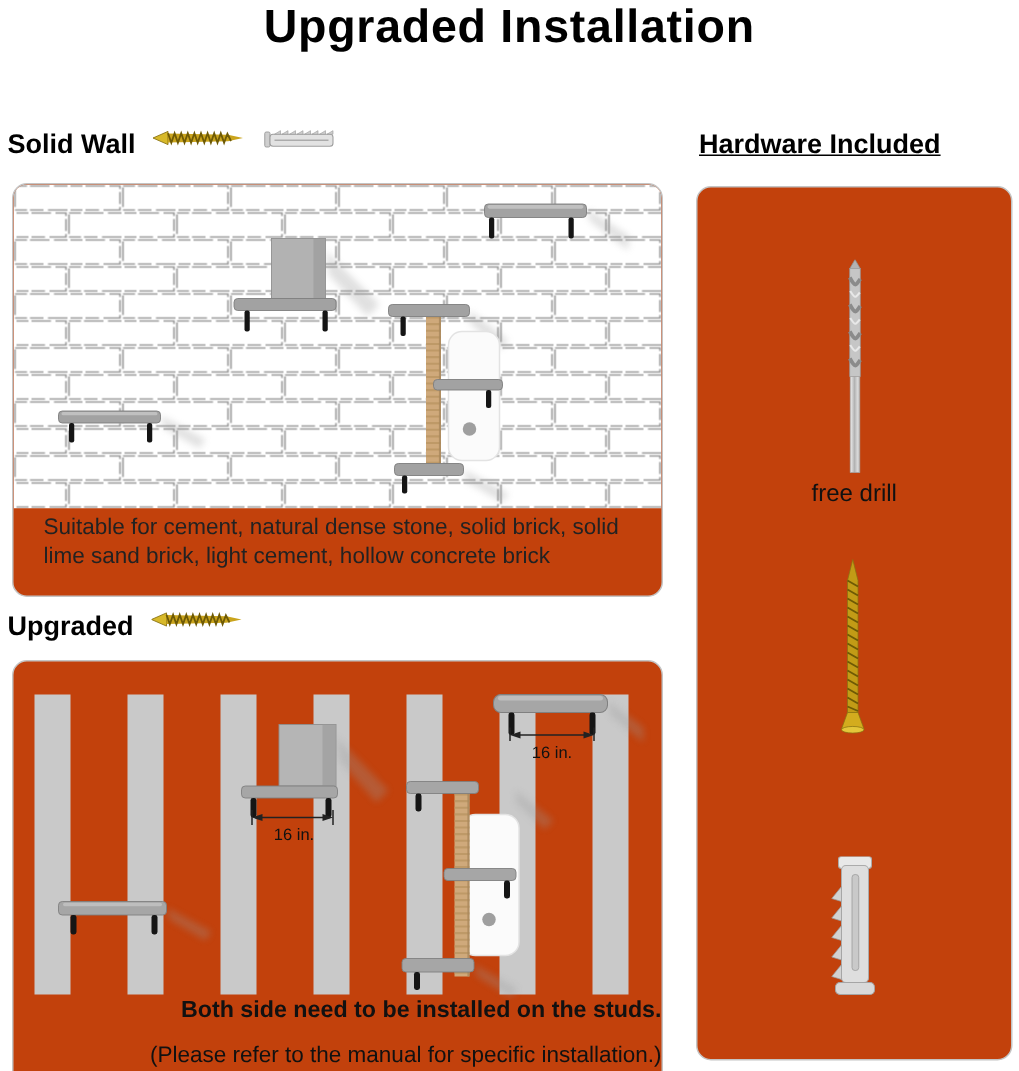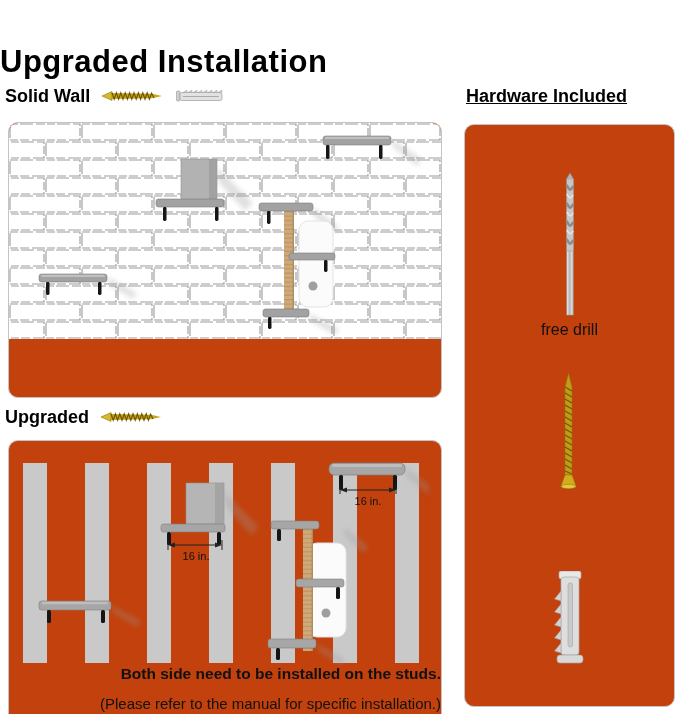--- a/index.html
+++ b/index.html
@@ -1,24 +1,24 @@
 <!DOCTYPE html>
 <html><head>
 <meta charset="utf-8">
 <style>
   * { margin:0; padding:0; box-sizing:border-box; }
   body { background:#fff; font-family:"Liberation Sans", sans-serif; }
   .canvas { position:relative; width:679px; height:714px; background:#fff; overflow:hidden; }
 
-  .title { position:absolute; top:0; left:0; width:679px; text-align:left;
-           font-size:31px; font-weight:bold; color:#000; letter-spacing:0.5px;margin-top:44px; }
+  .title { position:absolute; top:0; left:0; width:679px; text-align:center;
+           font-size:31px; font-weight:bold; color:#000; letter-spacing:0.5px; }
   .subtitle { position:absolute; top:41px; left:0; width:679px; text-align:center;
               font-size:16px; font-weight:bold; color:#111; }
 
-  .sec-head { position:absolute; display:flex; align-items:center; gap:12px; height:20px; }
+  .sec-head { position:absolute; display:flex; gap:12px; height:20px; }
   .sec-head .lbl { font-size:18px; font-weight:bold; color:#000; white-space:nowrap; }
   #solidwall-head { left:5px;  top:86px; }
   #drywall-head   { left:5px;  top:407px; }
   #hardware-head  { left:466px; top:86px;text-decoration:underline; }
 
   .panel { position:absolute; border:1px solid #c4c4c4; border-radius:10px; background:#c2410c; overflow:hidden; }
   #solidwall-box { left:8px;  top:122px; width:434px; height:276px; }
   #drywall-box   { left:8px;  top:440px; width:434px; height:296px; }
   #hardware-box  { left:464px; top:124px; width:211px; height:583px; }
 
@@ -131,20 +131,21 @@
         <rect x="259" y="194" width="3.5" height="12" rx="1.4" fill="#151515"></rect>
       </g>
 
       <g>
         <rect x="30" y="151" width="68" height="8" rx="2.5" fill="#a2a2a2" stroke="#7e7e7e" stroke-width="0.6"></rect>
         <rect x="32" y="151.7" width="64" height="2.2" rx="1.1" fill="#c6c6c6" opacity="0.85"></rect>
         <rect x="37" y="159" width="3.5" height="13" rx="1.4" fill="#151515"></rect>
         <rect x="89" y="159" width="3.5" height="13" rx="1.4" fill="#151515"></rect>
       </g>
     </svg>
+    <div class="solid-caption">Suitable for cement, natural dense stone, solid brick, solid lime sand brick, light cement, hollow concrete brick</div>
   </div>
 
   <div class="sec-head" id="drywall-head">
     <span class="lbl">Upgraded</span>
     <span>
       <svg width="62" height="12" viewBox="0 0 62 12">
         <polygon points="0,6 10,1.6 10,10.4" fill="#d8b92a" stroke="#8a7311" stroke-width="0.6"></polygon>
         <polygon points="10,3 50,3.8 60,6 50,8.2 10,9" fill="#caa41c"></polygon>
         <path d="M10,2.8 L12.2,9.2 L14.4,2.8 L16.6,9.2 L18.8,2.8 L21,9.2 L23.2,2.8 L25.4,9.2 L27.6,2.8 L29.8,9.2 L32,2.8 L34.2,9.2 L36.4,2.8 L38.6,9.2 L40.8,2.8 L43,9.2 L45.2,2.8 L47.4,9.2 L49.6,3.2 L52,8" fill="none" stroke="#6e5a05" stroke-width="1.2"></path>
       </svg>

